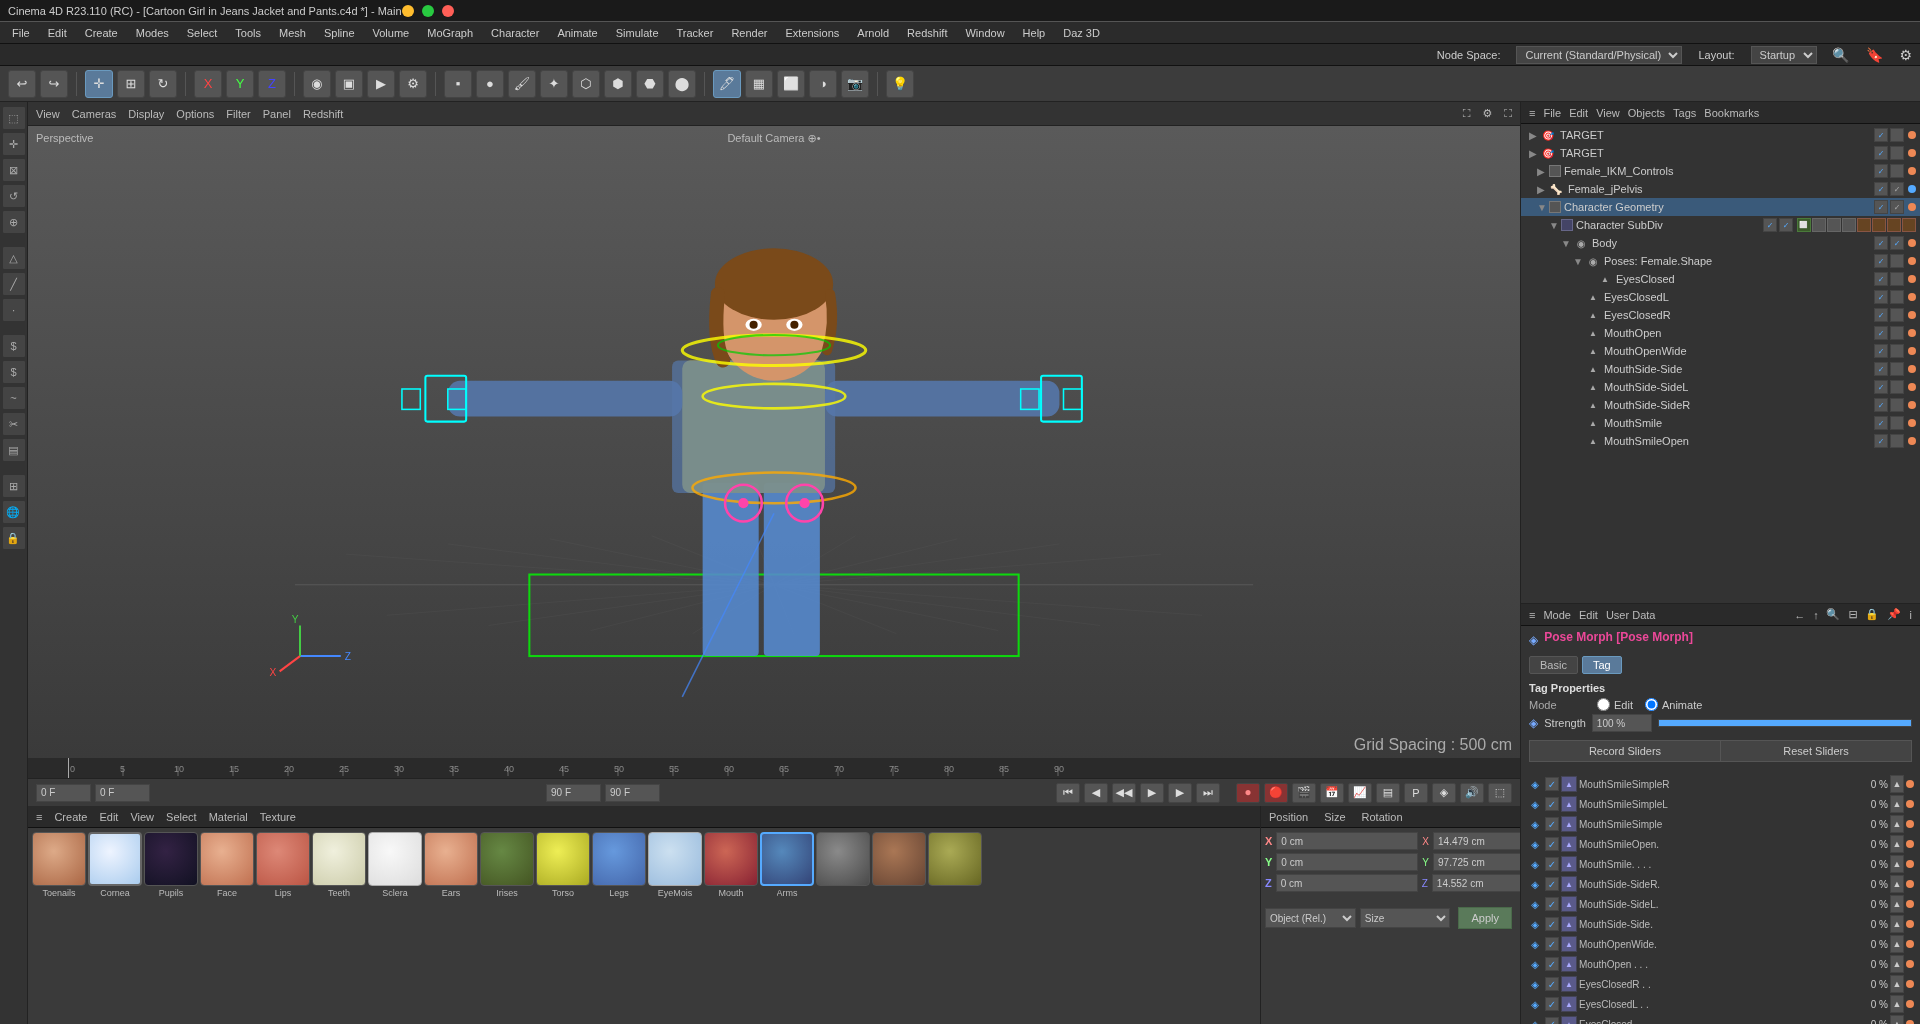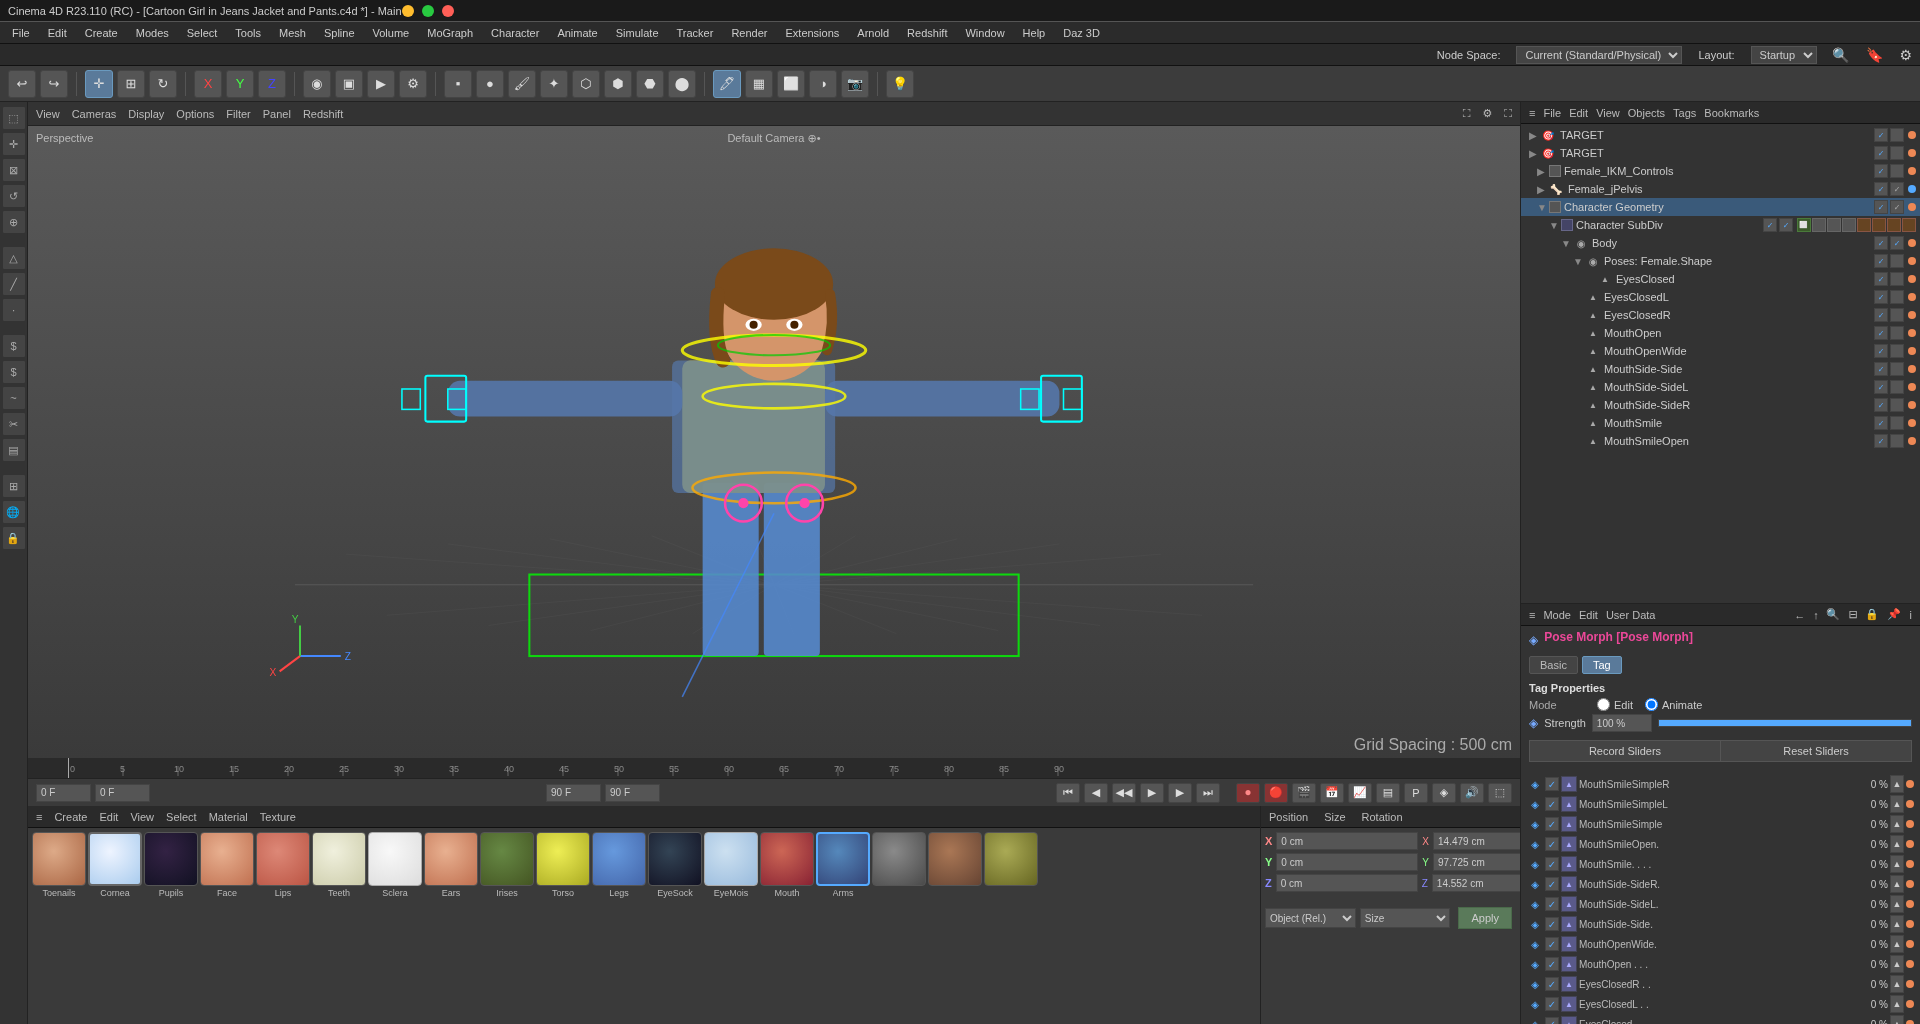--- a/index.html
+++ b/index.html
@@ -455,24 +455,20 @@
           </div>
           <div class="mat-item">
             <div class="mat-swatch" style="background:radial-gradient(circle at 40% 35%, #eeee55, #aaaa22);"></div>
             <div class="mat-label">Torso</div>
           </div>
           <div class="mat-item">
             <div class="mat-swatch" style="background:radial-gradient(circle at 40% 35%, #6699dd, #4466aa);"></div>
             <div class="mat-label">Legs</div>
           </div>
           <div class="mat-item">
-            <div class="mat-swatch" style="background:radial-gradient(circle at 40% 35%, #334455, #111122);"></div>
-            <div class="mat-label">EyeSock</div>
-          </div>
-          <div class="mat-item">
             <div class="mat-swatch" style="background:radial-gradient(circle at 40% 35%, #cce0f0, #99bbdd);border:1px solid #aaa;"></div>
             <div class="mat-label">EyeMois</div>
           </div>
           <div class="mat-item">
             <div class="mat-swatch" style="background:radial-gradient(circle at 40% 35%, #cc6655, #882233);"></div>
             <div class="mat-label">Mouth</div>
           </div>
           <div class="mat-item active">
             <div class="mat-swatch" style="background:radial-gradient(circle at 40% 35%, #5588bb, #334477);border:2px solid #55aaff;"></div>
             <div class="mat-label">Arms</div>

